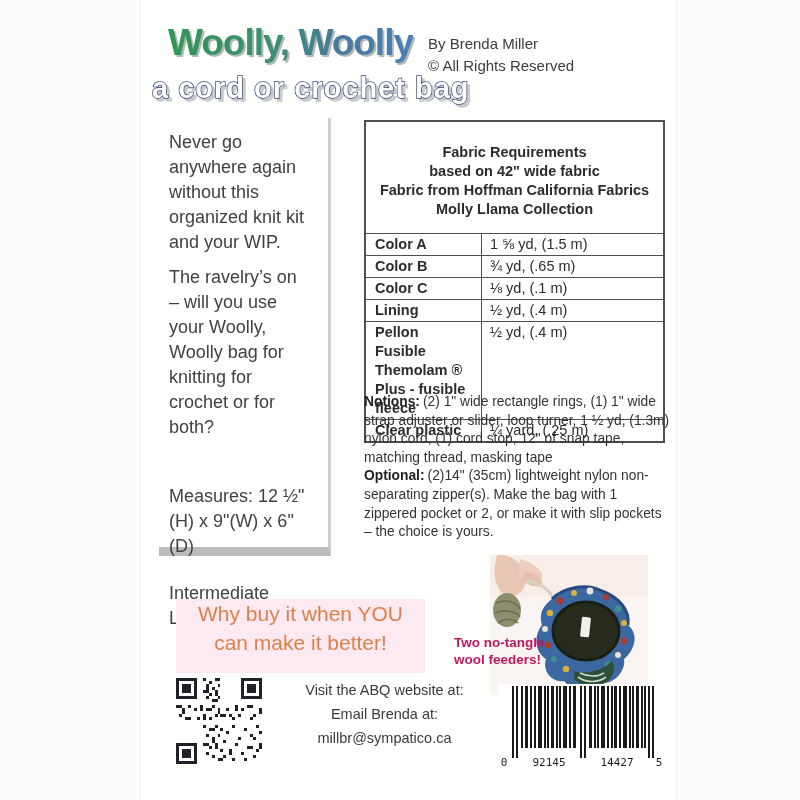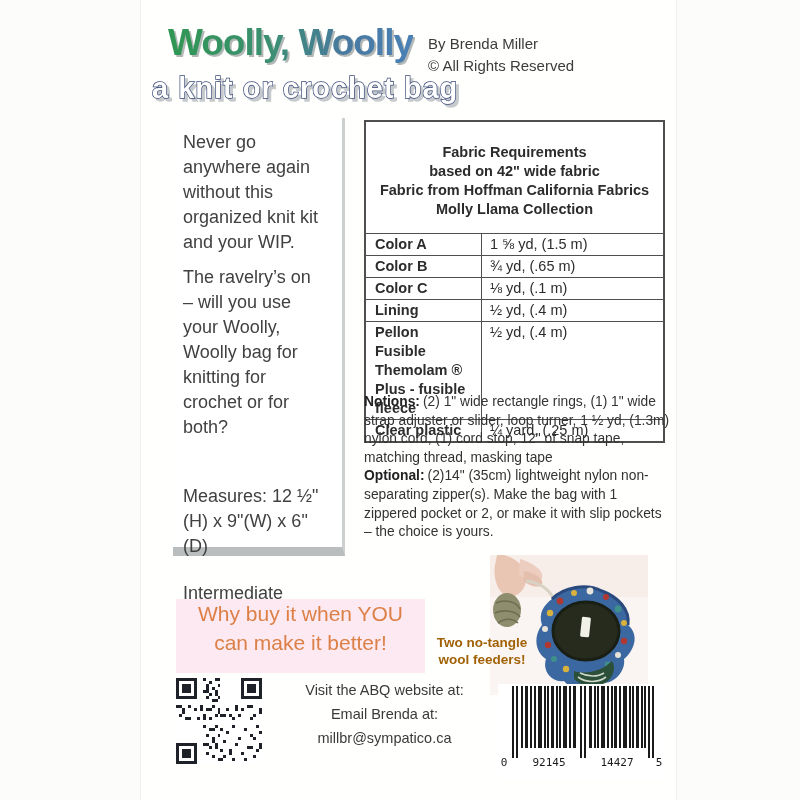--- a/index.html
+++ b/index.html
@@ -20,21 +20,21 @@
     position:absolute; left:152px; top:72px;
     font-size:29px; font-weight:bold; letter-spacing:1px;
     color:#ffffff; -webkit-text-stroke:1.4px #3a4a78; paint-order:stroke fill;
     filter:drop-shadow(3px 3px 0 #c6cacc);
     white-space:nowrap;
   }
   .byline { position:absolute; left:428px; top:33px; font-size:15px; line-height:22px; color:#3c3c3c; }
 
   
   .left-panel {
-    position:absolute; left:173px; top:118px; width:172px; height:438px;
+    position:absolute; left:159px; top:118px; width:172px; height:438px;
     background:#ffffff; box-sizing:border-box;
     border-right:3px solid #ccd0d1; border-bottom:9px solid #b9bdbe;
     padding:12px 18px 0 10px;
   }
   .left-panel p { margin:0 0 10px 0; font-size:18px; line-height:25px; color:#414141; }
   .left-panel .measures { margin-top:44px; }
   .left-panel .level { margin-top:22px; }
 
   
   .fabric-table {
@@ -58,38 +58,38 @@
   
   .promo {
     position:absolute; left:176px; top:599px; width:249px; height:74px;
     background:#fce9f1; display:flex; flex-direction:column; 
     text-align:center; font-size:21px; line-height:29px; color:#dc8047;
   }
 
   
   .photo { position:absolute; left:490px; top:555px; width:158px; height:140px; }
   .photo-caption {
-    position:absolute; left:429px; top:634px; width:106px;
-    font-size:13.5px; font-weight:bold; line-height:17px; color:#a16207; text-align:center;
+    position:absolute; left:454px; top:634px; width:106px;
+    font-size:13.5px; font-weight:bold; line-height:17px; color:#be185d; 
   }
 
   
   .qr { position:absolute; left:176px; top:678px; width:86px; height:86px; }
   .contact { position:absolute; left:262px; top:678px; width:245px; font-size:14.5px; line-height:24px; color:#3a3a3a; text-align:center; }
   .barcode { position:absolute; left:498px; top:684px; width:168px; height:96px; }
   .barcode text { font-family:"DejaVu Sans Mono", monospace; font-size:11px; fill:#1a1a1a; }
 </style>
 </head>
 <body>
 
 <div class="canvas">
   <div class="sheet"></div>
 
   <div class="title">Woolly, Woolly</div>
-  <div class="subtitle">a knit or crochet bag</div>
+  <div class="subtitle">a cord or crochet bag</div>
   <div class="byline">
     <div>By Brenda Miller</div>
     <div>© All Rights Reserved</div>
   </div>
 
   <div class="left-panel">
     <p>Never go anywhere again without this organized knit kit and your WIP.</p>
     <p>The ravelry’s on – will you use your Woolly, Woolly bag for knitting for crochet or for both?</p>
     <p class="measures">Measures: 12 ½" (H) x 9"(W) x 6" (D)</p>
     <p class="level">Intermediate Level</p>

